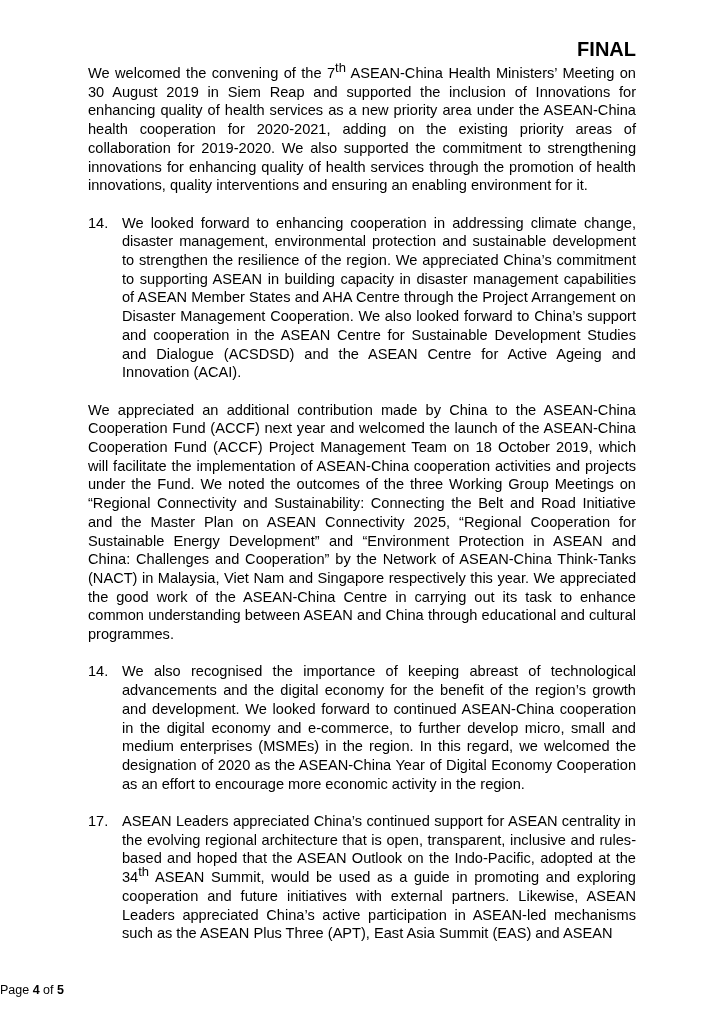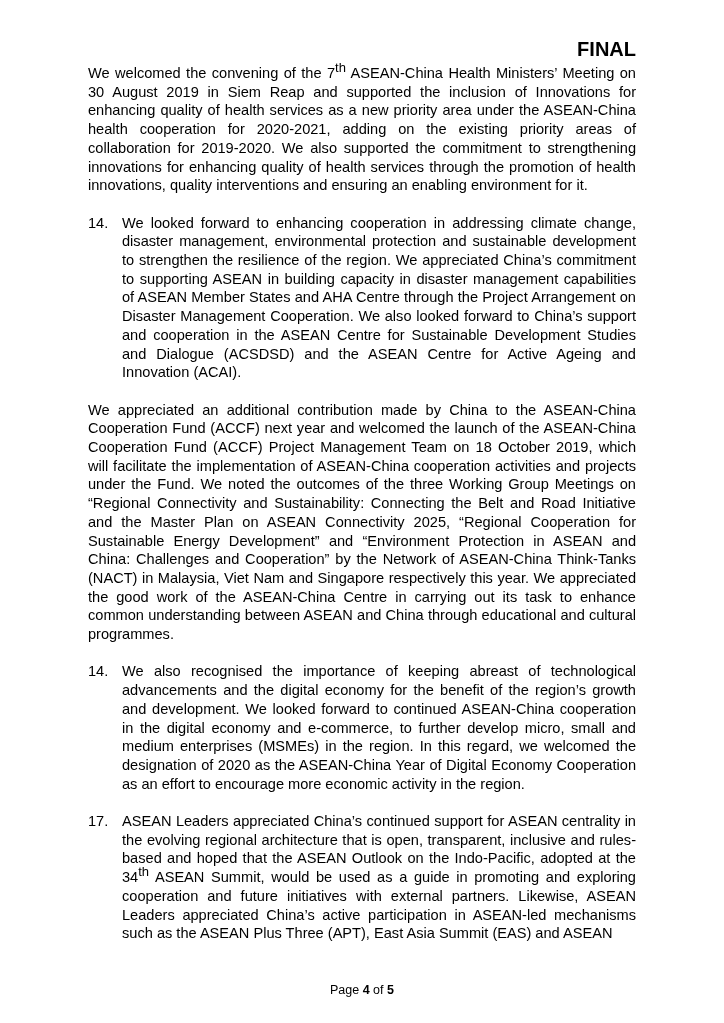--- a/index.html
+++ b/index.html
@@ -14,21 +14,21 @@
     .content {
       position: absolute; left: 88px; top: 64px; width: 548px;
       font-size: 14.6px; line-height: 18.7px;
     }
     .cont { padding-left: 34px; text-align: justify; margin: 0 0 18.7px 0; }
     .para { display: flex; margin: 0 0 18.7px 0; }
     .para .num { width: 34px; flex: 0 0 34px; }
     .para .body { flex: 1; text-align: justify; }
     sup { font-size: 13px; line-height: 0; vertical-align: 6px; }
     .footer {
-      position: absolute; top: 983px; left: 0; width: 724px; text-align: center;
+      position: absolute; top: 983px; left: 0; width: 724px; 
       font-size: 12.5px;
     }
     .footer b { font-weight: bold; }
   </style>
 </head>
 <body>
 
 <div class="final">FINAL</div>
 
 <div class="content">

